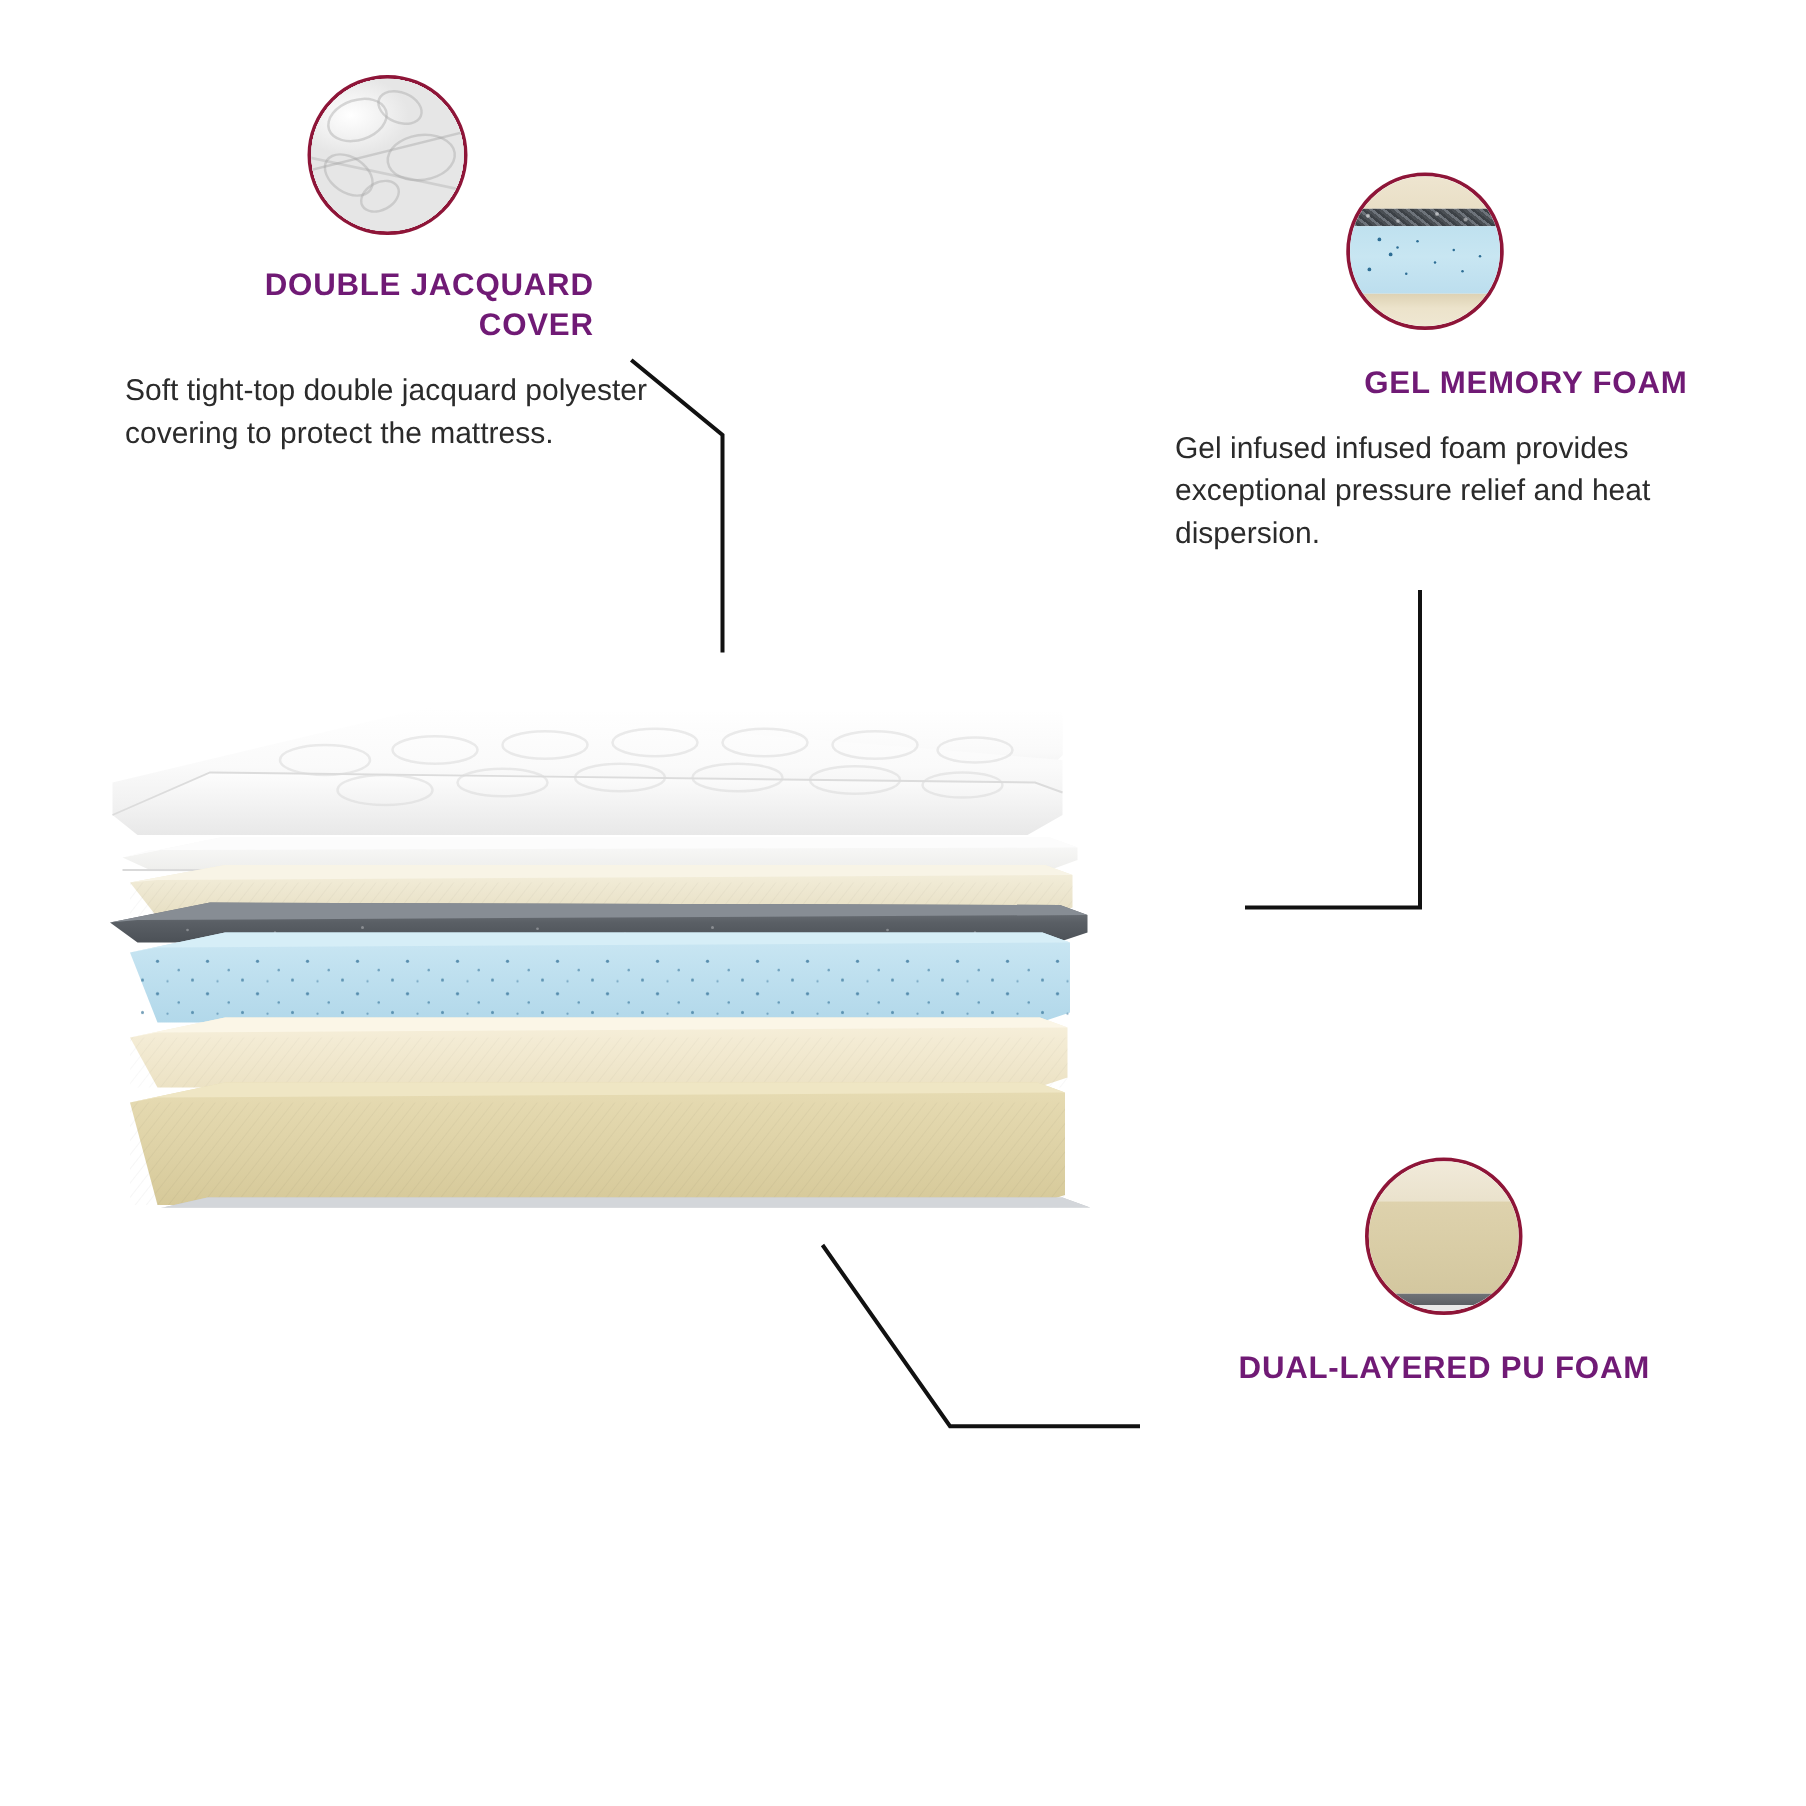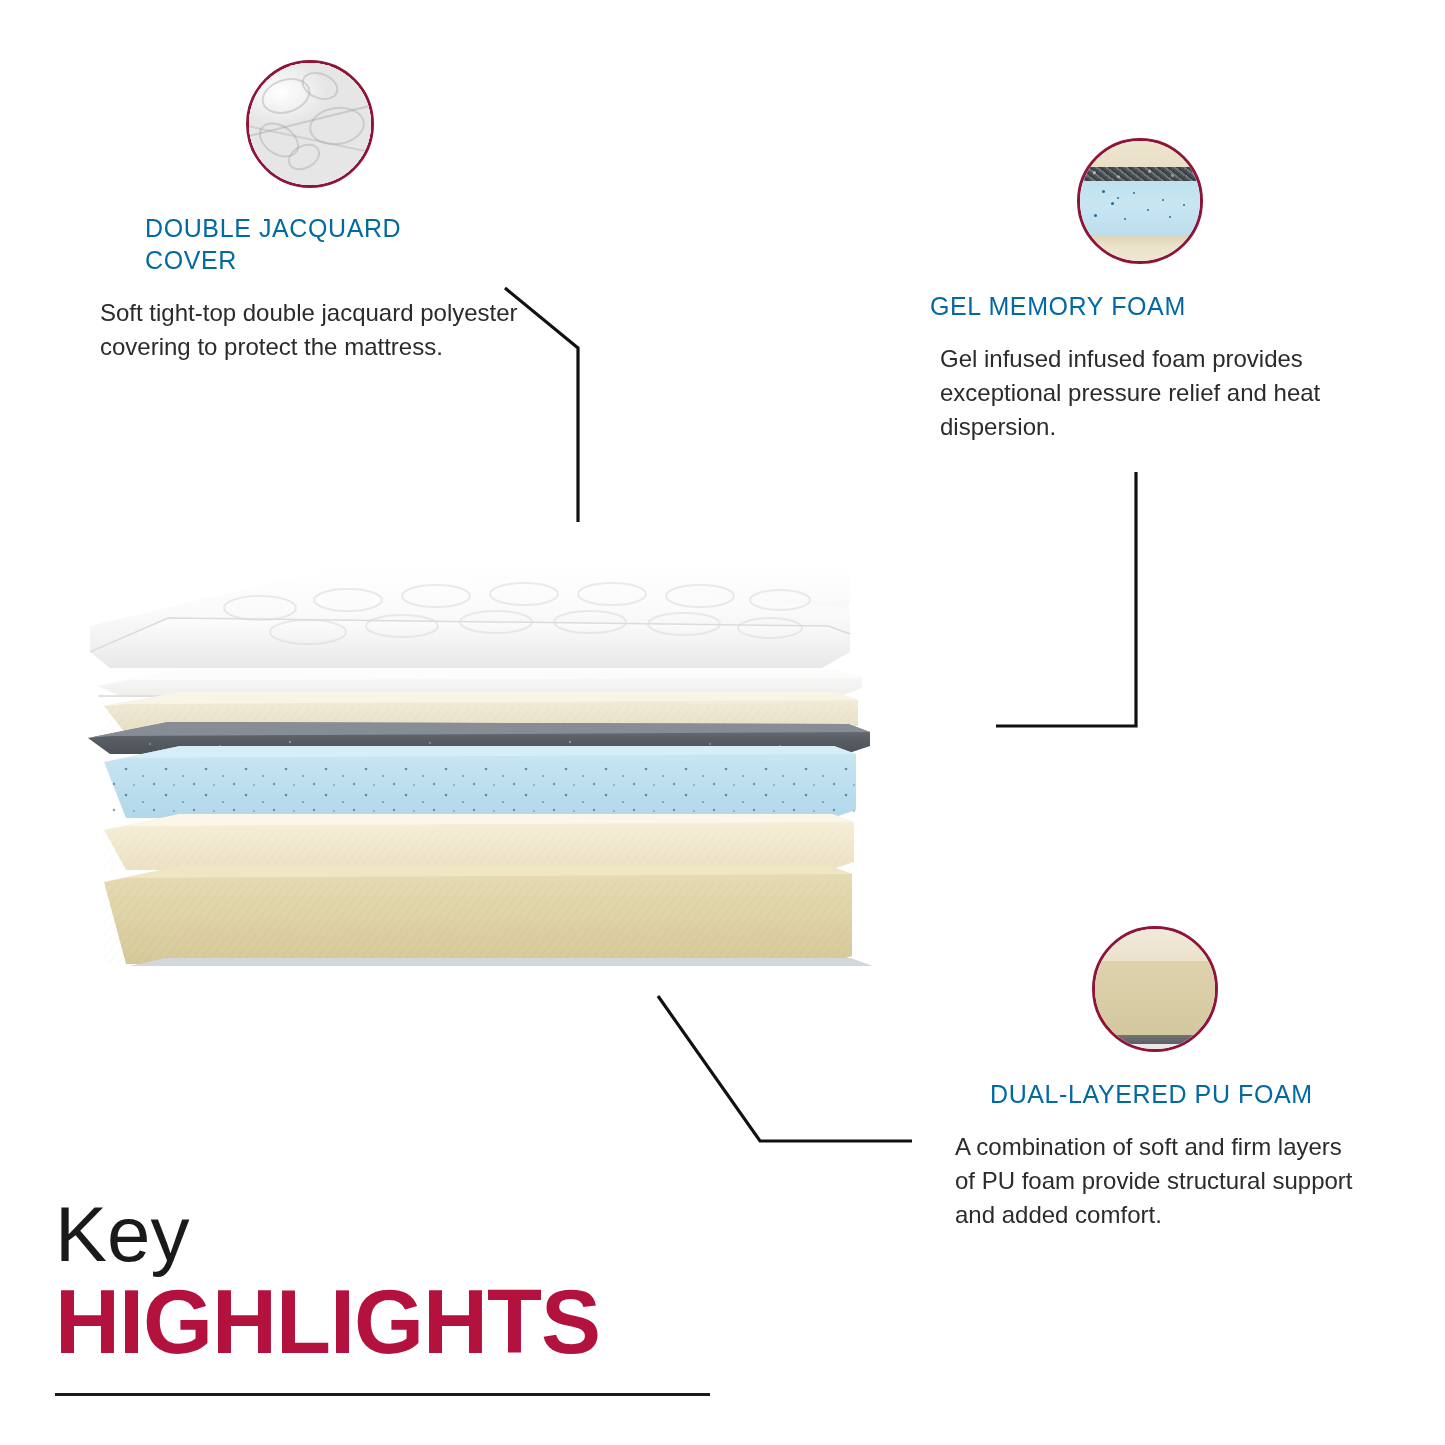--- a/index.html
+++ b/index.html
@@ -26,23 +26,23 @@
     position: relative;
     border-radius: 50%;
     border: 3px solid #8E1538;
     overflow: hidden;
     box-sizing: border-box;
     margin: 0 auto;
     background: #ffffff;
   }
 
   .callout-title {
-    color: #0369a1;
-    font-weight: normal;
-    text-align: left;
+    color: #701a75;
+    font-weight: bold;
+    text-align: right;
     letter-spacing: 0.6px;
     line-height: 1.28;
     text-transform: uppercase;
   }
 
   .callout-body {
     color: #2B2B2B;
     text-align: left;
     line-height: 1.42;
     font-weight: 400;
@@ -176,21 +176,20 @@
   <div class="callout" style="left:945px; top:926px; width:420px;">
     <div class="badge-circle" style="width:126px; height:126px;">
       <div class="tex-pu">
         <div class="pu-band pu-light"></div>
         <div class="pu-band pu-dark"></div>
         <div class="pu-band pu-gray"></div>
         <div class="pu-band pu-base"></div>
       </div>
     </div>
     <div class="callout-title" style="margin-top:26px; font-size:25px; max-width:330px; margin-left:auto; margin-right:auto;">DUAL-LAYERED PU FOAM</div>
-    <div class="callout-body" style="margin-top:20px; font-size:24px; max-width:400px; margin-left:auto; margin-right:auto;">A combination of soft and firm layers of PU foam provide structural support and added comfort.</div>
   </div>
 
   <svg id="mattress" style="left:80px; top:556px;" width="800" height="410" viewBox="0 0 800 410">
     <defs>
       <linearGradient id="gTop" x1="0" y1="0" x2="0" y2="1">
         <stop offset="0%" stop-color="#ffffff"></stop>
         <stop offset="55%" stop-color="#fafafa"></stop>
         <stop offset="100%" stop-color="#efefef"></stop>
       </linearGradient>
       <linearGradient id="gTopSide" x1="0" y1="0" x2="0" y2="1">
@@ -334,19 +333,14 @@
       <path d="M4,430 L792,430 L792,548 L4,548 Z" fill="url(#gBaseKnit)"></path>
       <rect x="4" y="430" width="788" height="118" fill="url(#pKnit)" opacity=".55"></rect>
 
       <path d="M20,436 Q20,436 20,436 L776,436 L776,470 Q776,520 690,526 L130,526 Q24,520 20,474 Z" fill="url(#gBaseWhite)"></path>
       <path d="M20,474 Q24,520 130,526 L690,526 Q776,520 776,470" fill="none" stroke="#2b3340" stroke-width="3"></path>
       <line x1="20" y1="436" x2="20" y2="474" stroke="#2b3340" stroke-width="3"></line>
       <line x1="776" y1="436" x2="776" y2="470" stroke="#2b3340" stroke-width="3"></line>
     </g>
   </svg>
 
-  <div id="title-block" style="left:55px; top:1195px; width:660px;">
-    <div class="title-key" style="font-size:78px;">Key</div>
-    <div class="title-highlights" style="font-size:90px; margin-top:4px;">HIGHLIGHTS</div>
-    <div class="title-rule" style="height:3px; width:655px; margin-top:26px;"></div>
-  </div>
 
 </div>
 
 </body></html>

